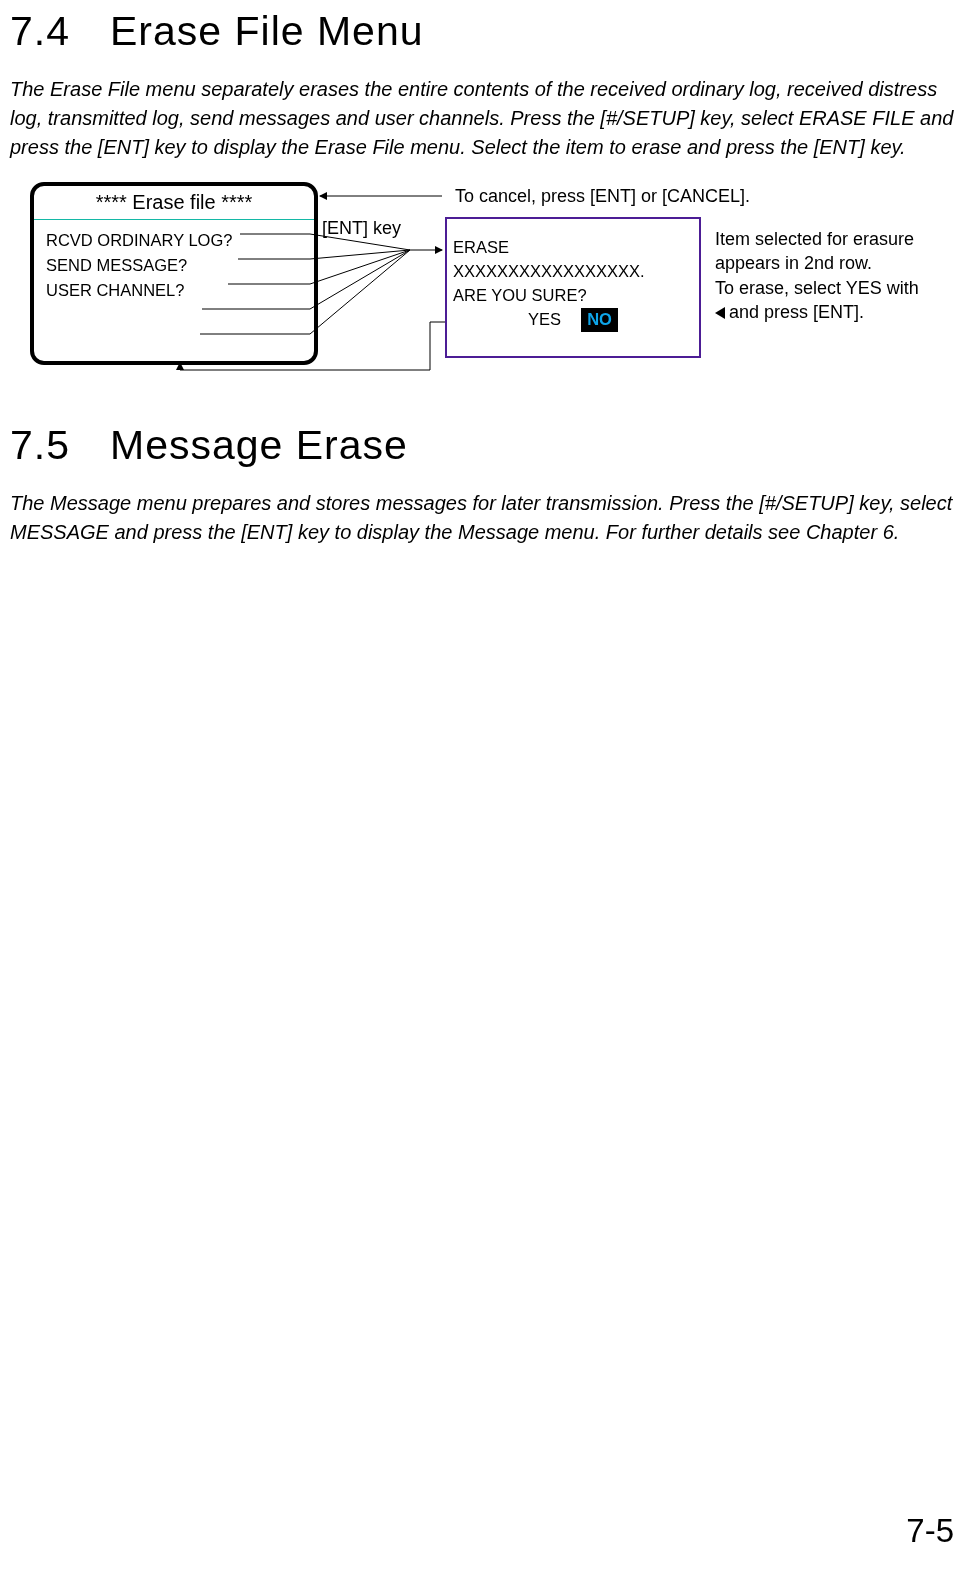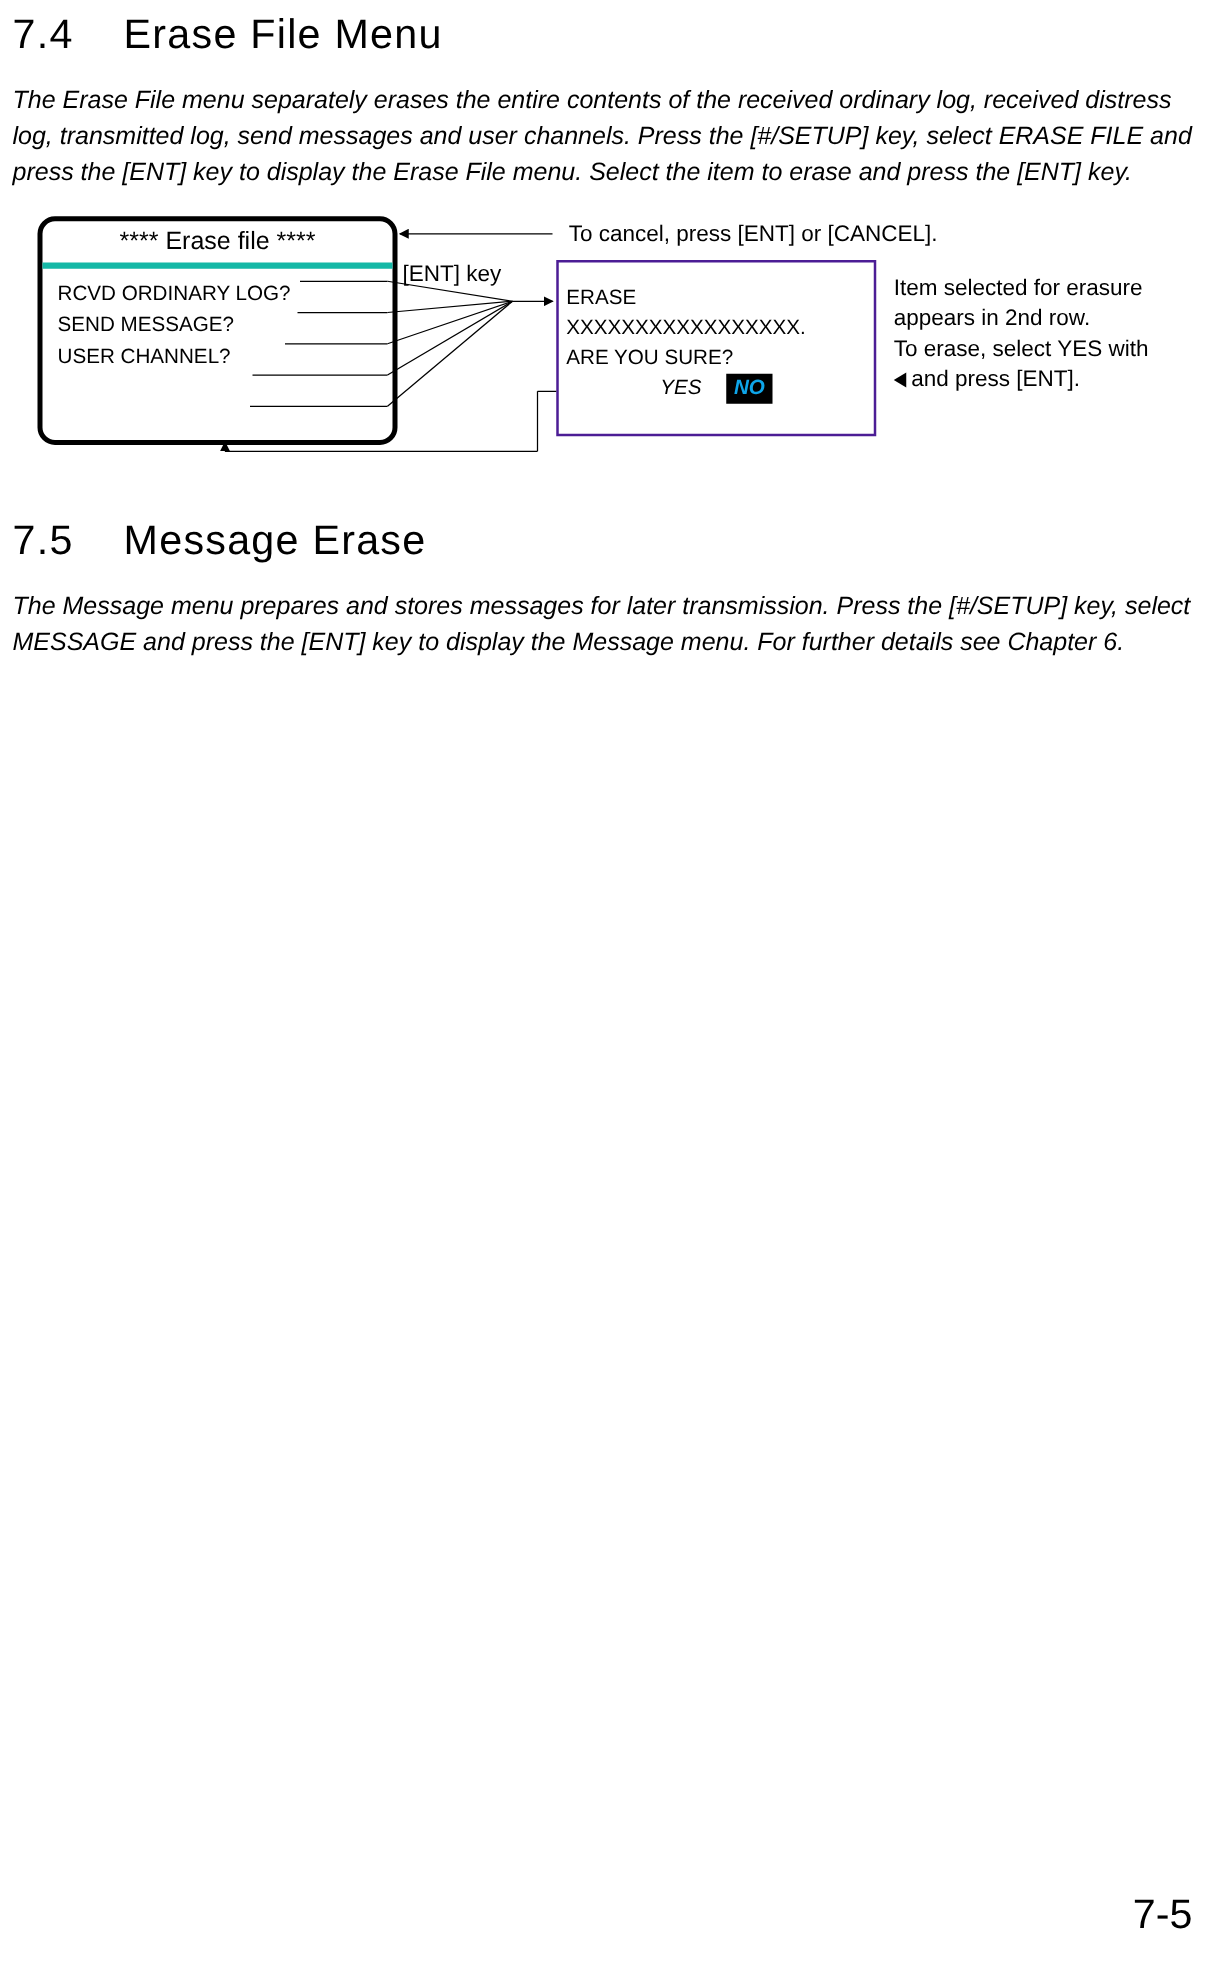--- a/index.html
+++ b/index.html
@@ -10,21 +10,21 @@
       height: 1575px;
       position: relative;
       background: white;
     }
     .page {
       padding: 0 10px;
     }
     h1 {
       font-family: Arial, sans-serif;
       font-weight: normal;
-      font-size: 33px;
+      font-size: 41px;
       margin: 8px 0 20px 0;
       letter-spacing: 1px;
     }
     .section-num {
       display: inline-block;
       margin-right: 40px;
     }
     p.body {
       font-size: 20px;
       line-height: 1.45;
@@ -43,21 +43,21 @@
       width: 280px;
       height: 175px;
       border: 4px solid black;
       border-radius: 14px;
       background: white;
     }
     .erase-file-title {
       text-align: center;
       font-size: 20px;
       padding: 5px 0;
-      border-bottom: 5px solid #14b8a6;
+      border-bottom: 1px solid #14b8a6;
     }
     .erase-file-items {
       padding: 8px 12px;
       font-size: 16.5px;
       line-height: 1.5;
     }
     .ent-label {
       position: absolute;
       left: 312px;
       top: 36px;
@@ -81,21 +81,20 @@
       background: white;
       padding: 17px 6px;
       font-size: 16.5px;
       line-height: 1.45;
     }
     .confirm-row {
       display: flex;
       justify-content: center;
       gap: 20px;
       align-items: center;
-      font-style: italic;
     }
     .no-box {
       background: black;
       color: #0ea5e9;
       padding: 0 6px;
       font-weight: bold;
     }
     .cancel-text {
       position: absolute;
       left: 445px;

